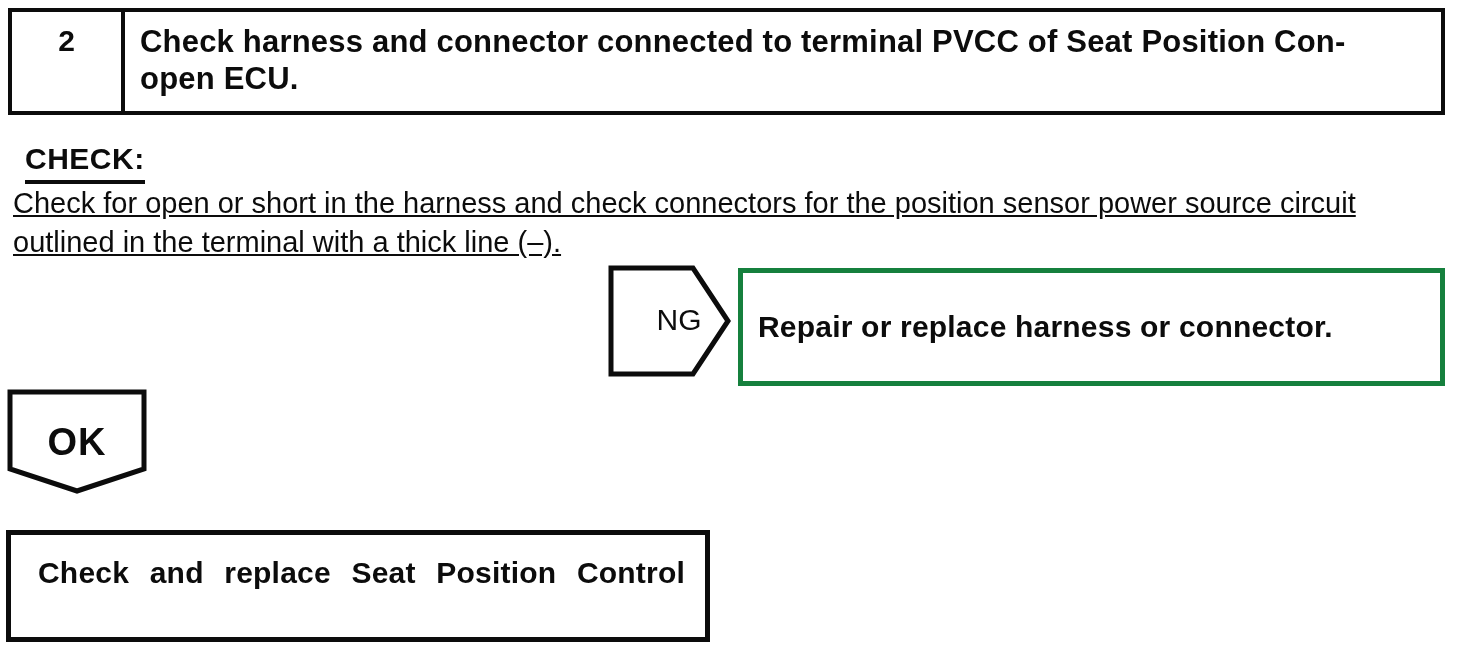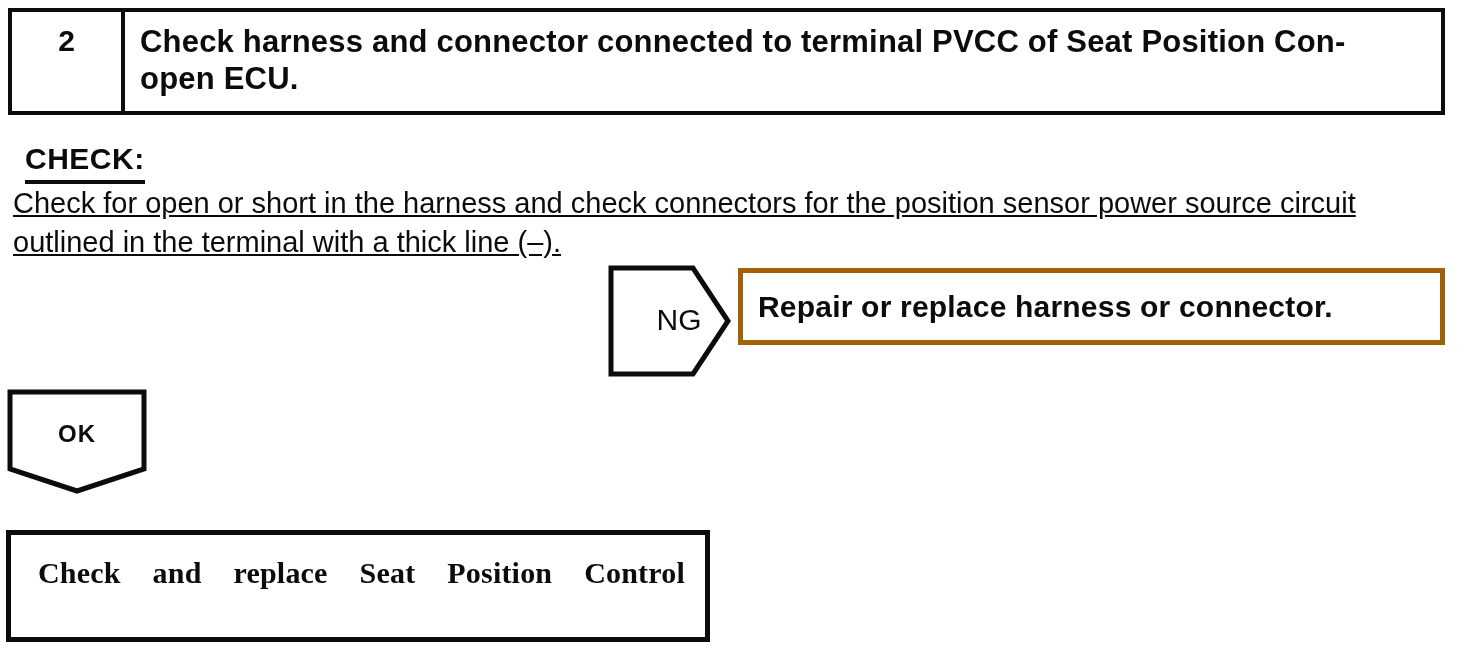--- a/index.html
+++ b/index.html
@@ -83,63 +83,62 @@
     display: flex;
     align-items: center;
     justify-content: center;
     font-size: 30px;
     font-weight: 400;
     margin-left: 19px;
   }
   .ng-action-box {
     position: absolute;
     left: 738px; top: 268px;
-    width: 707px; height: 77px;
-    border: 5px solid #a16207;
+    width: 707px; height: 118px;
+    border: 5px solid #15803d;
     background: #ffffff;
     display: flex;
     align-items: center;
     padding-left: 15px;
     font-size: 30px;
     font-weight: 700;
     letter-spacing: 0.2px;
   }
 
   
   .ok-pentagon {
     position: absolute;
     left: 7px; top: 389px;
     width: 140px; height: 106px;
   }
   .ok-pentagon svg { position: absolute; left: 0; top: 0; }
   .ok-pentagon .shape-label {
     position: absolute;
-    left: 0; top: 4px;
+    left: 0; top: 12px;
     width: 140px; height: 82px;
     display: flex;
     align-items: center;
     justify-content: center;
-    font-size: 24px;
+    font-size: 38px;
     font-weight: 700;
     letter-spacing: 1px;
   }
 
   
   .result-box {
     position: absolute;
     left: 6px; top: 530px;
     width: 704px; height: 112px;
     border: 5px solid #0c0c0c;
     background: #ffffff;
     padding: 21px 20px 0 27px;
     font-size: 30px;
     font-weight: 700;
     line-height: 33px;
     letter-spacing: 0.2px;
-    font-family: Liberation Serif, serif;
   }
   .result-box .justified {
     display: block;
     text-align: justify;
     text-align-last: justify;
   }
   .result-box .plain { display: block; }
 </style>
 </head>
 <body>

